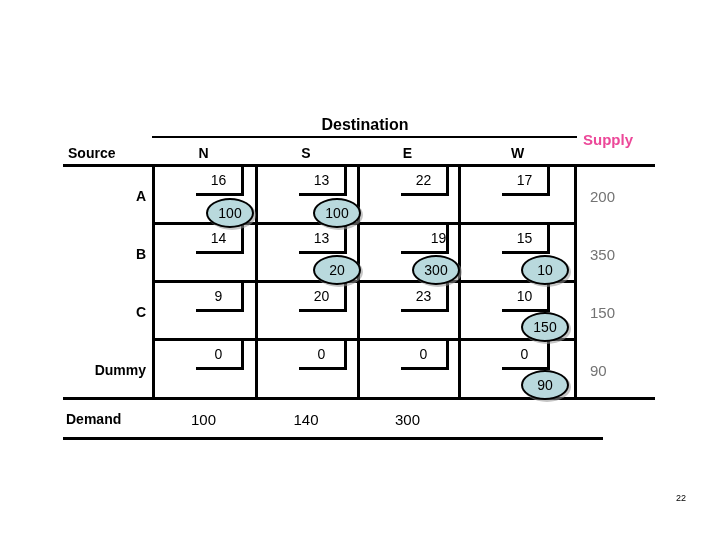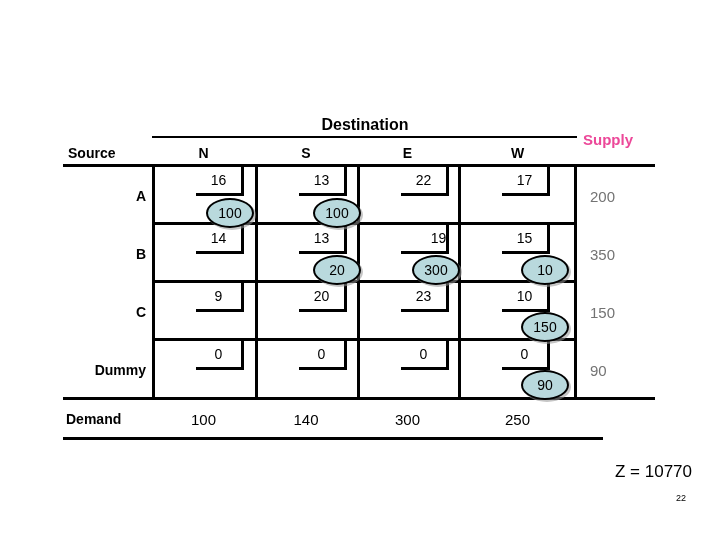--- a/index.html
+++ b/index.html
@@ -173,19 +173,17 @@
 
   <div class="supplyval" style="top:188px;">200</div>
   <div class="supplyval" style="top:246px;">350</div>
   <div class="supplyval" style="top:304px;">150</div>
   <div class="supplyval" style="top:362px;">90</div>
 
   <div id="demand-label">Demand</div>
   <div class="demandval" style="left:152px;width:103px;">100</div>
   <div class="demandval" style="left:255px;width:102px;">140</div>
   <div class="demandval" style="left:357px;width:101px;">300</div>
-  <div class="demandval" style="left:458px;width:119px;">250</div>
   <div class="hrule" id="demand-rule"></div>
 
-  <div id="zval">Z = 10770</div>
   <div id="pagenum">22</div>
 
 </div>
 
 </body></html>

